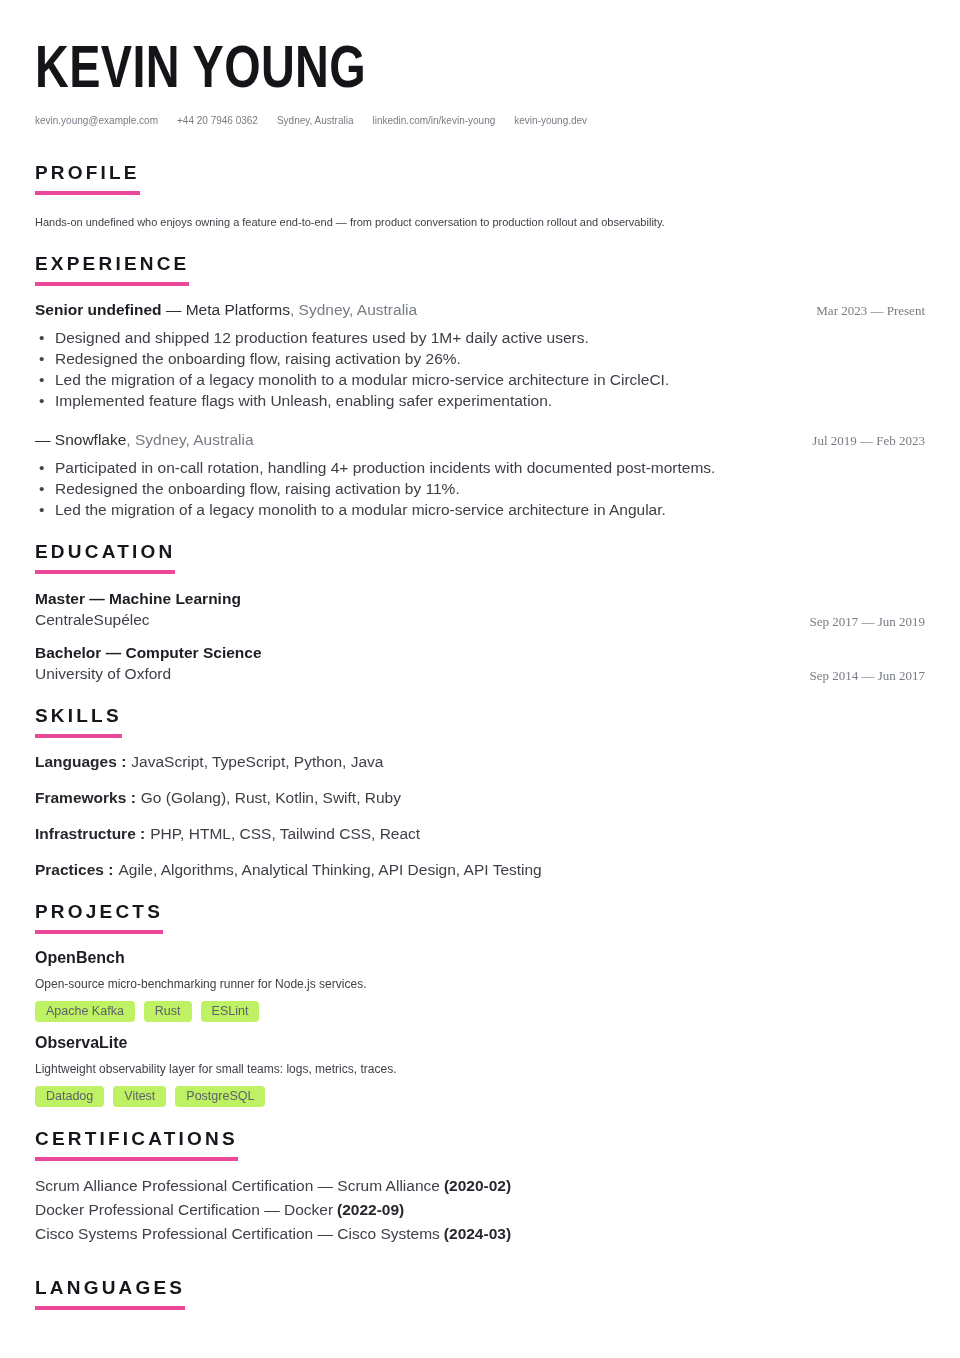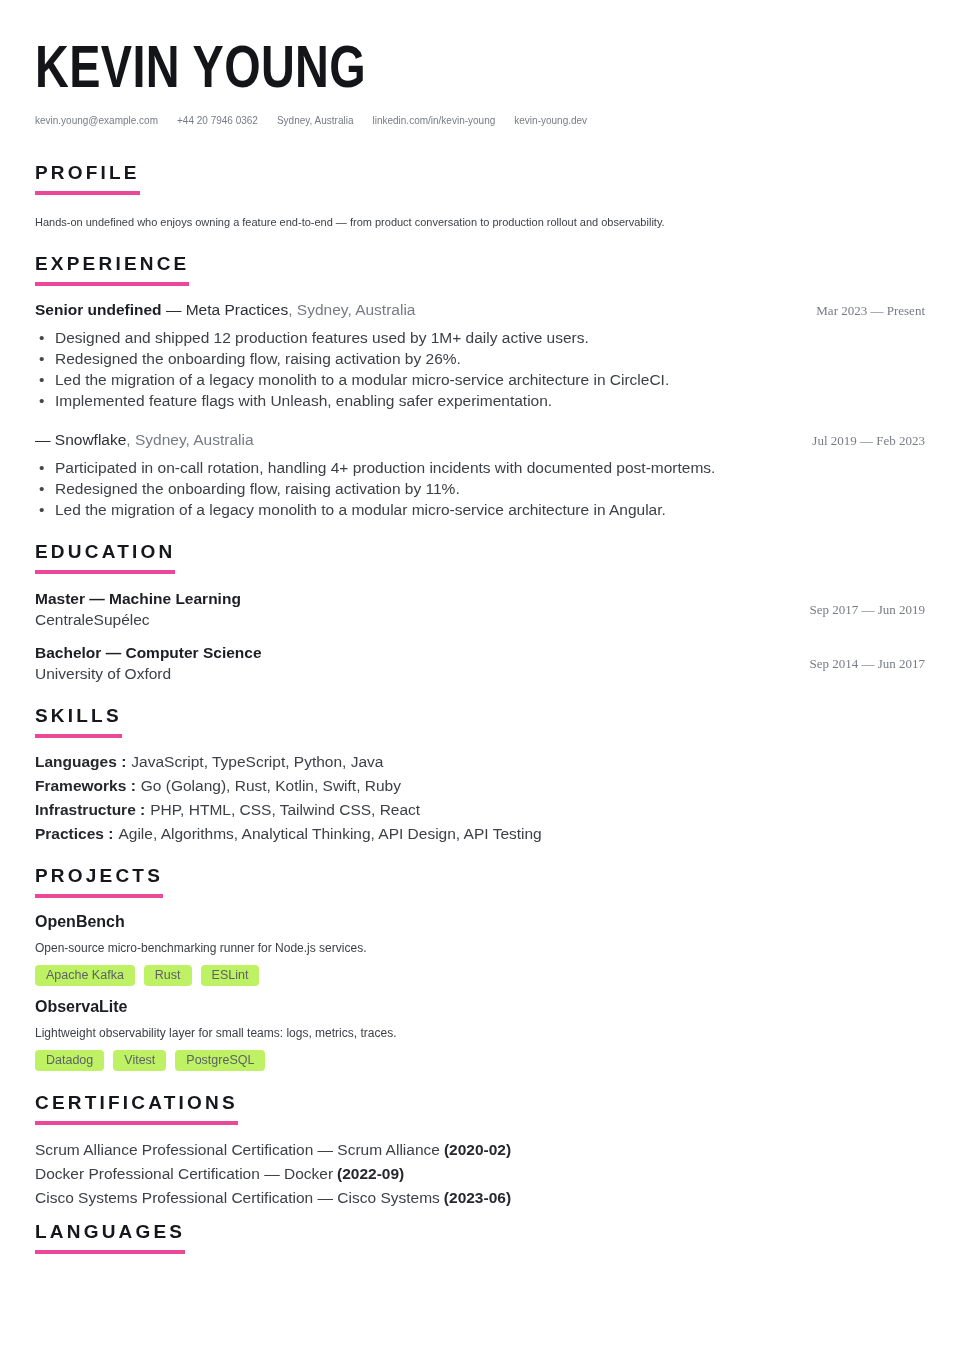--- a/index.html
+++ b/index.html
@@ -23,21 +23,21 @@
 
   
   .contacts {
     display: flex; gap: 19px; margin-top: 13px;
     font-size: 10px; line-height: 16px; color: #777c84;
   }
 
   
   .section { margin-top: 22px; }
   .section-profile { margin-top: 34px; }
-  .section-languages { margin-top: 14px; }
+  .section-languages { margin-top: 34px; }
   h2 {
     display: inline-block; margin: 0;
     font-size: 19px; line-height: 19px; font-weight: bold;
     letter-spacing: 3.2px; color: #15171c;
     border-bottom: 4px solid #ec4899; padding-bottom: 9px;
   }
 
   .profile-text { margin: 17px 0 0; font-size: 11px; line-height: 20px; color: #3d4147; }
 
   
@@ -51,28 +51,28 @@
   ul.bullets { list-style: none; margin: 7px 0 0; padding: 0; }
   ul.bullets li {
     position: relative; padding-left: 20px; margin: 0 0 1px;
     font-size: 15.5px; line-height: 20px; color: #3d4147;
   }
   ul.bullets li::before { content: "\2022"; position: absolute; left: 4px; top: 0; color: #44474d; }
 
   
   .edu { margin-top: 15px; }
   .edu + .edu { margin-top: 13px; }
-  .edu-head { display: flex; justify-content: space-between; align-items: center; gap: 36px; }
+  .edu-head { display: flex; justify-content: space-between; align-items: flex-end; gap: 36px; }
   .degree { font-weight: bold; font-size: 15.5px; line-height: 20px; color: #1c1e24; }
   .school { font-size: 15.5px; line-height: 20px; margin-top: 1px; color: #3d4147; }
 
   
   .skill-rows { margin-top: 14px; }
   .skill-row { font-size: 15.5px; line-height: 20px; }
-  .skill-row + .skill-row { margin-top: 4px; }
+  .skill-row + .skill-row { margin-top: 16px; }
   .skill-label { font-weight: bold; color: #26282d; margin-right: 5px; }
   .skill-values { color: #3d4147; }
 
   
   .proj { margin-top: 14px; }
   .proj + .proj { margin-top: 11px; }
   .proj-name { font-size: 16px; line-height: 20px; font-weight: bold; color: #1c1e24; }
   .proj-desc { margin-top: 6px; font-size: 12px; line-height: 20px; color: #3d4147; }
   .tags { display: flex; gap: 9px; margin-top: 7px; }
   .pill {
@@ -105,21 +105,21 @@
   <section class="section section-profile">
     <h2>PROFILE</h2>
     <p class="profile-text">Hands-on undefined who enjoys owning a feature end-to-end — from product conversation to production rollout and observability.</p>
   </section>
 
   <section class="section">
     <h2>EXPERIENCE</h2>
 
     <div class="job">
       <div class="job-head">
-        <div><span class="role">Senior undefined</span><span class="company"> — Meta Practices</span><span class="loc">, Sydney, Australia</span></div>
+        <div><span class="role">Senior undefined</span><span class="company"> — Meta Platforms</span><span class="loc">, Sydney, Australia</span></div>
         <span class="dates">Mar 2023 — Present</span>
       </div>
       <ul class="bullets">
         <li>Designed and shipped 12 production features used by 1M+ daily active users.</li>
         <li>Redesigned the onboarding flow, raising activation by 26%.</li>
         <li>Led the migration of a legacy monolith to a modular micro-service architecture in CircleCI.</li>
         <li>Implemented feature flags with Unleash, enabling safer experimentation.</li>
       </ul>
     </div>
 
@@ -193,21 +193,21 @@
       </div>
     </div>
 
   </section>
 
   <section class="section">
     <h2>CERTIFICATIONS</h2>
     <div class="cert-list">
       <div class="cert"><span>Scrum Alliance Professional Certification — Scrum Alliance</span><span class="cert-date">(2020-02)</span></div>
       <div class="cert"><span>Docker Professional Certification — Docker</span><span class="cert-date">(2022-09)</span></div>
-      <div class="cert"><span>Cisco Systems Professional Certification — Cisco Systems</span><span class="cert-date">(2023-06)</span></div>
+      <div class="cert"><span>Cisco Systems Professional Certification — Cisco Systems</span><span class="cert-date">(2024-03)</span></div>
     </div>
   </section>
 
   <section class="section section-languages">
     <h2>LANGUAGES</h2>
     
   </section>
 
 </div>
 

